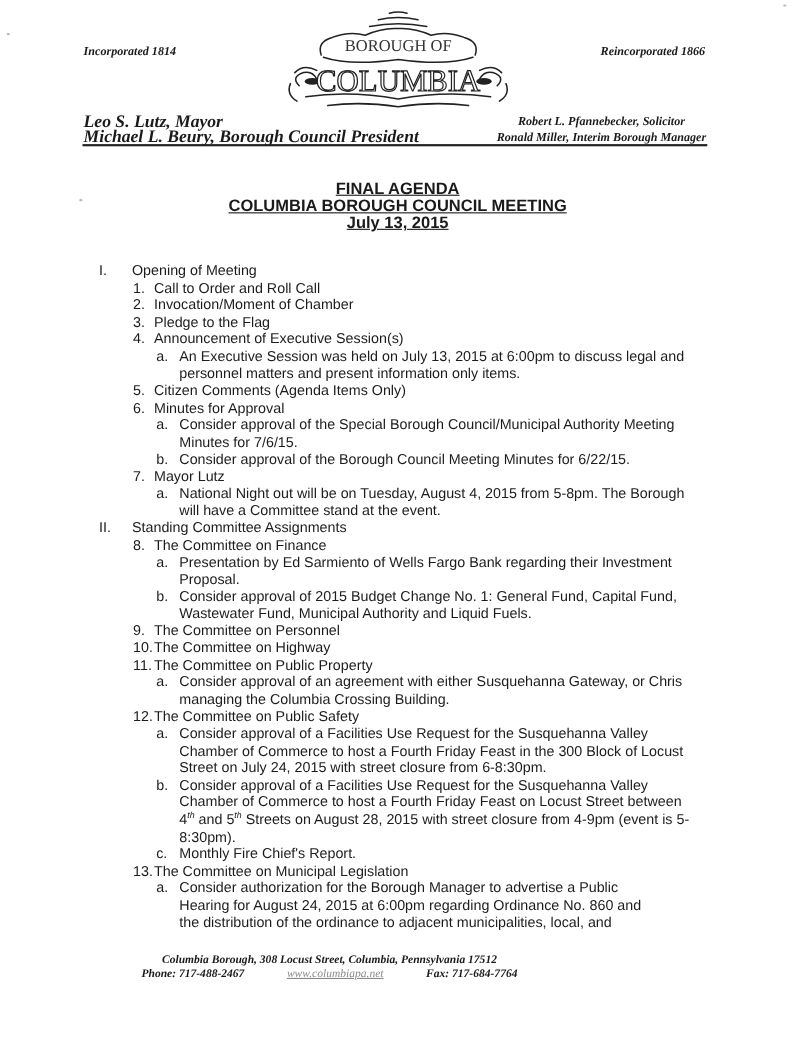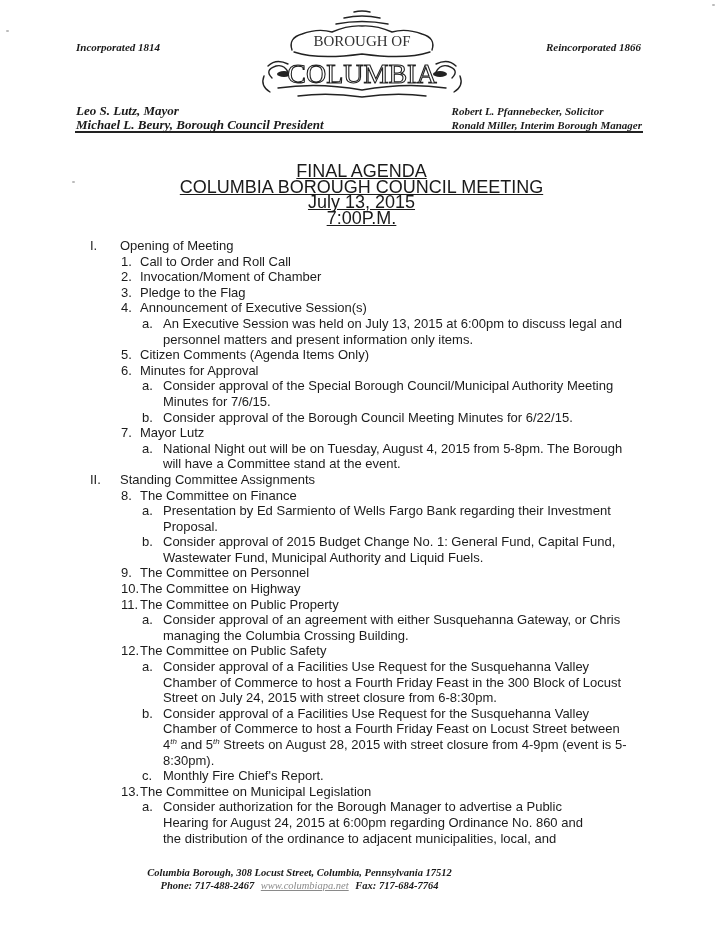--- a/index.html
+++ b/index.html
@@ -1,38 +1,38 @@
 <!DOCTYPE html>
 <html><head>
 <meta charset="utf-8">
 <style>
   html, body { margin: 0; padding: 0; background: #ffffff; }
   body { width: 723px; height: 947px; position: relative; overflow: hidden; color: #1a1a1a; }
   .serif-i { font-family: "Liberation Serif", "DejaVu Serif", serif; font-style: italic; font-weight: bold; }
   .hdr-left-top { position: absolute; left: 76px; top: 41px; font-size: 11px; text-align: right; }
   .hdr-right-top { position: absolute; right: 82px; top: 41px; font-size: 11px; }
   .logo { position: absolute; left: 258px; top: 8px; width: 208px; height: 92px; }
-  .officials-left { position: absolute; left: 76px; top: 104px; font-size: 13px; line-height: 14px; }
-  .officials-right { position: absolute; right: 81px; top: 104px; font-size: 11px; line-height: 14px; text-align: left; }
+  .officials-left { position: absolute; left: 76px; top: 104px; font-size: 16px; line-height: 14px; }
+  .officials-right { position: absolute; right: 81px; top: 104px; font-size: 11px; line-height: 14px; text-align: center; }
   .rule { position: absolute; left: 75px; top: 131px; width: 568px; height: 2px; background: #222; }
   .title-block { position: absolute; left: 0; width: 723px; top: 164px; text-align: center;
-    font-family: "Liberation Sans", "DejaVu Sans", sans-serif; font-weight: normal; font-size: 18px; line-height: 15.5px; }
+    font-family: "Liberation Sans", "DejaVu Sans", sans-serif; font-weight: bold; font-size: 15px; line-height: 15.5px; }
   .title-block div { text-decoration: underline; }
   .agenda { position: absolute; left: 0; top: 238px; width: 723px;
     font-family: "Liberation Sans", "DejaVu Sans", sans-serif; font-size: 13px; line-height: 15.6px; color: #1c1c1c; }
   .row { position: relative; height: 15.6px; white-space: nowrap; }
   .roman { position: absolute; left: 90px; }
   .sec-title { position: absolute; left: 120px; }
   .num { position: absolute; left: 121px; }
   .item-text { position: absolute; left: 140px; }
   .letter { position: absolute; left: 142px; }
   .sub-text { position: absolute; left: 163px; }
   .footer { position: absolute; left: 0; width: 599px; top: 866px; text-align: center;
     font-family: "Liberation Serif", "DejaVu Serif", serif; font-style: italic; font-weight: bold; font-size: 10.5px; line-height: 13px; }
-  .footer .link { color: #8a8a8a; text-decoration: underline; font-weight: normal; margin: 0 4px; }
+  .footer .link { color: #8a8a8a; text-decoration: underline; font-weight: normal; margin: 0 36px; }
   sup { font-size: 8px; line-height: 0; font-style: italic; }
   .speck { position: absolute; width: 3px; height: 2px; background: #bbb; border-radius: 1px; }
 </style>
 </head>
 <body>
 
 <div class="hdr-left-top serif-i">Incorporated 1814</div>
 <div class="hdr-right-top serif-i">Reincorporated 1866</div>
 
 <svg class="logo" viewBox="0 0 208 92">
@@ -64,21 +64,20 @@
 <div class="officials-right serif-i">
   <div>Robert L. Pfannebecker, Solicitor</div>
   <div>Ronald Miller, Interim Borough Manager</div>
 </div>
 <div class="rule"></div>
 
 <div class="title-block">
   <div>FINAL AGENDA</div>
   <div>COLUMBIA BOROUGH COUNCIL MEETING</div>
   <div>July 13, 2015</div>
-  <div>7:00P.M.</div>
 </div>
 
 <div class="agenda">
 
   <div class="row">
     <span class="roman">I.</span>
     <span class="sec-title">Opening of Meeting</span>
   </div>
   <div class="row">
     <span class="num">1.</span>

